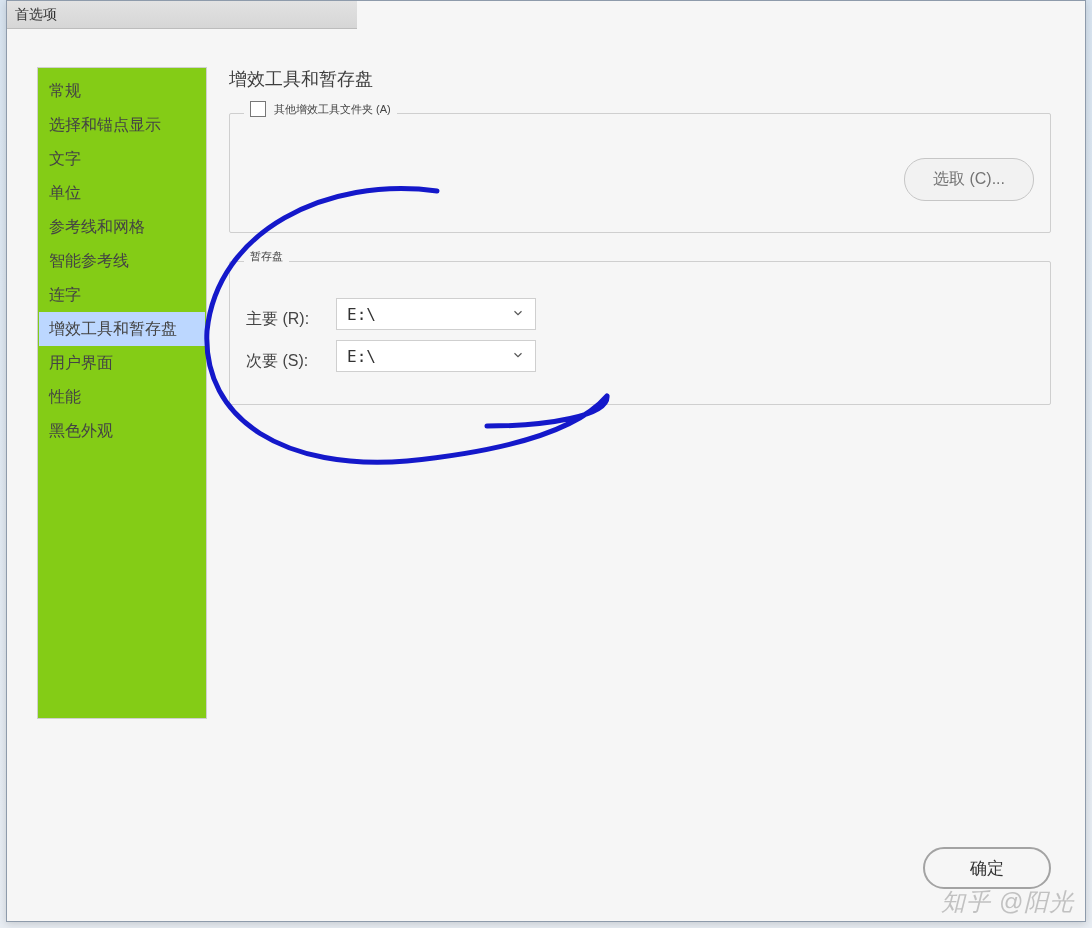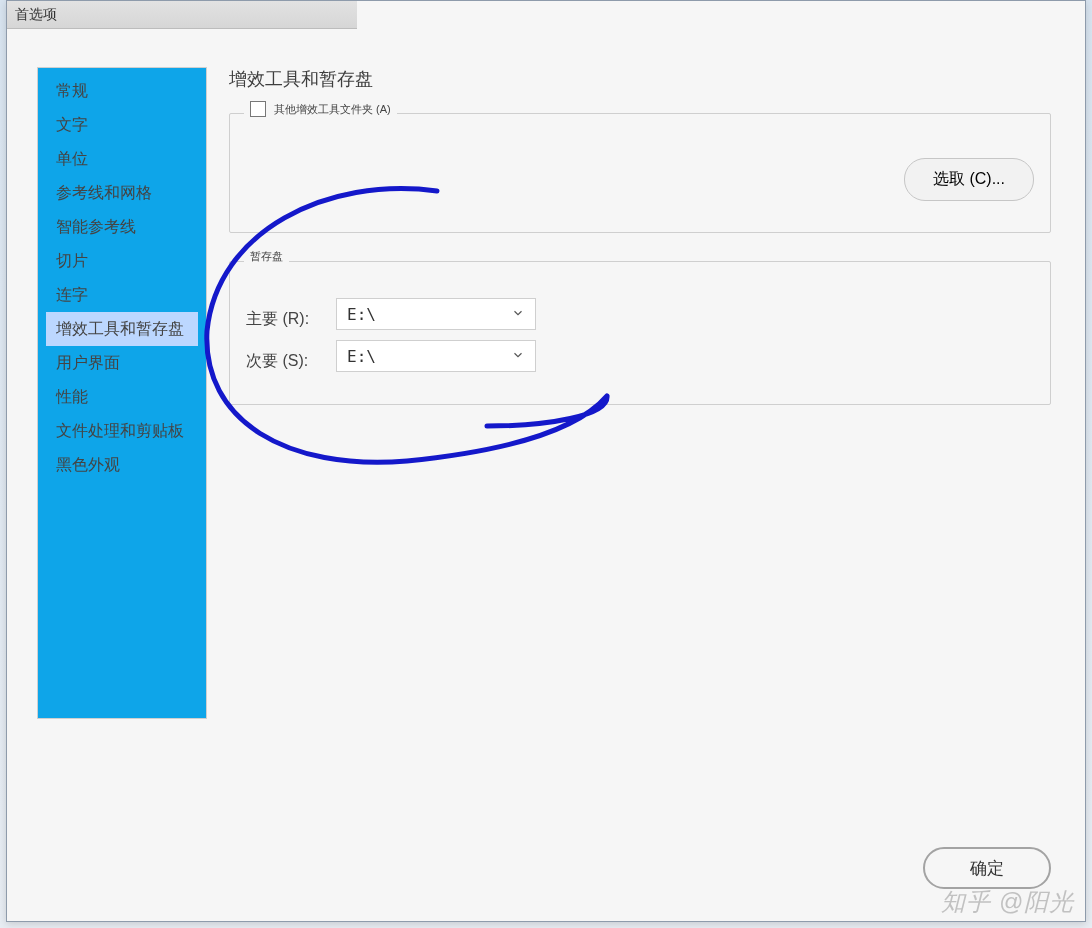--- a/index.html
+++ b/index.html
@@ -41,22 +41,22 @@
       background: #f6f6f6;
       padding: 38px 30px 30px 30px;
     }
     .sidebar {
       position: absolute;
       left: 30px;
       top: 38px;
       width: 170px;
       height: 652px;
       border: 1px solid #cfcfcf;
-      background: #0ea5e9;
-      padding: 6px 8px;
+      background: #84cc16;
+      padding: 6px 1px;
     }
     .sidebar-item {
       padding: 4px 10px;
       font-size: 16px;
       color: #444;
       line-height: 26px;
       cursor: default;
     }
     .sidebar-item.selected {
       background: #bcd7ff;
@@ -99,21 +99,21 @@
       display: inline-block;
     }
     .btn {
       border: 1px solid #c6c6c6;
       background: #f2f2f2;
       padding: 10px 28px;
       font-size: 16px;
       color: #888;
       border-radius: 2px;
     }
-    .btn.disabled { color: #000000; border-radius: 21px; }
+    .btn.disabled { color: #737373; border-radius: 21px; }
     .choose-row {
       display: flex;
       justify-content: flex-end;
       margin-top: 26px;
     }
     .group-scratch .row {
       display: flex;
       align-items: flex-end;
       margin: 10px 0;
     }
@@ -176,30 +176,29 @@
 <div class="window">
 
   <div class="titlebar">
     <span>首选项</span>
   </div>
 
   <div class="content">
 
     <div class="sidebar">
       <div class="sidebar-item"><span>常规</span></div>
+      <div class="sidebar-item"><span>选择和锚点显示</span></div>
       <div class="sidebar-item"><span>文字</span></div>
       <div class="sidebar-item"><span>单位</span></div>
       <div class="sidebar-item"><span>参考线和网格</span></div>
       <div class="sidebar-item"><span>智能参考线</span></div>
-      <div class="sidebar-item"><span>切片</span></div>
       <div class="sidebar-item"><span>连字</span></div>
       <div class="sidebar-item selected"><span>增效工具和暂存盘</span></div>
       <div class="sidebar-item"><span>用户界面</span></div>
       <div class="sidebar-item"><span>性能</span></div>
-      <div class="sidebar-item"><span>文件处理和剪贴板</span></div>
       <div class="sidebar-item"><span>黑色外观</span></div>
     </div>
 
     <div class="main">
       <div class="main-heading">增效工具和暂存盘</div>
 
       <div class="groupbox" style="height:120px;">
         <div class="groupbox-legend">
           <span class="checkbox-box"></span>
           <span>其他增效工具文件夹 (A)</span>

